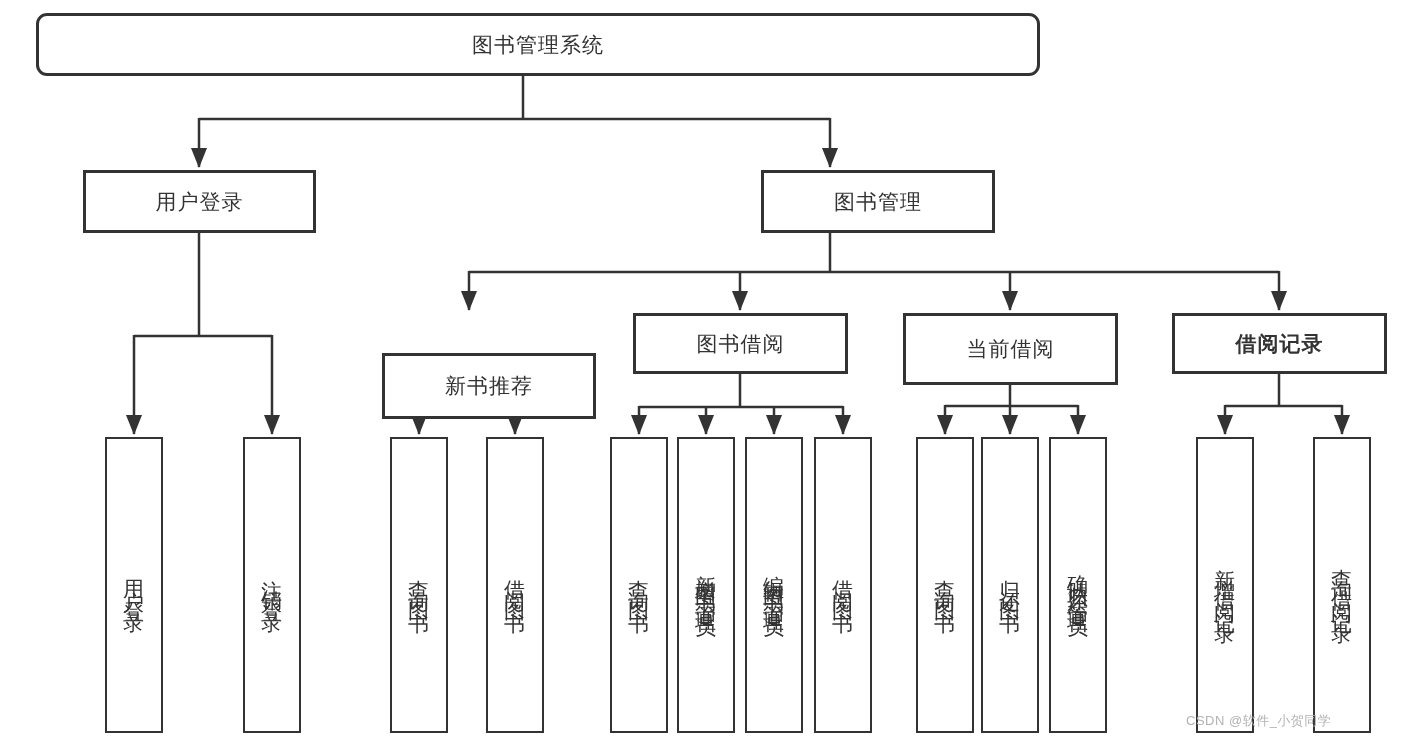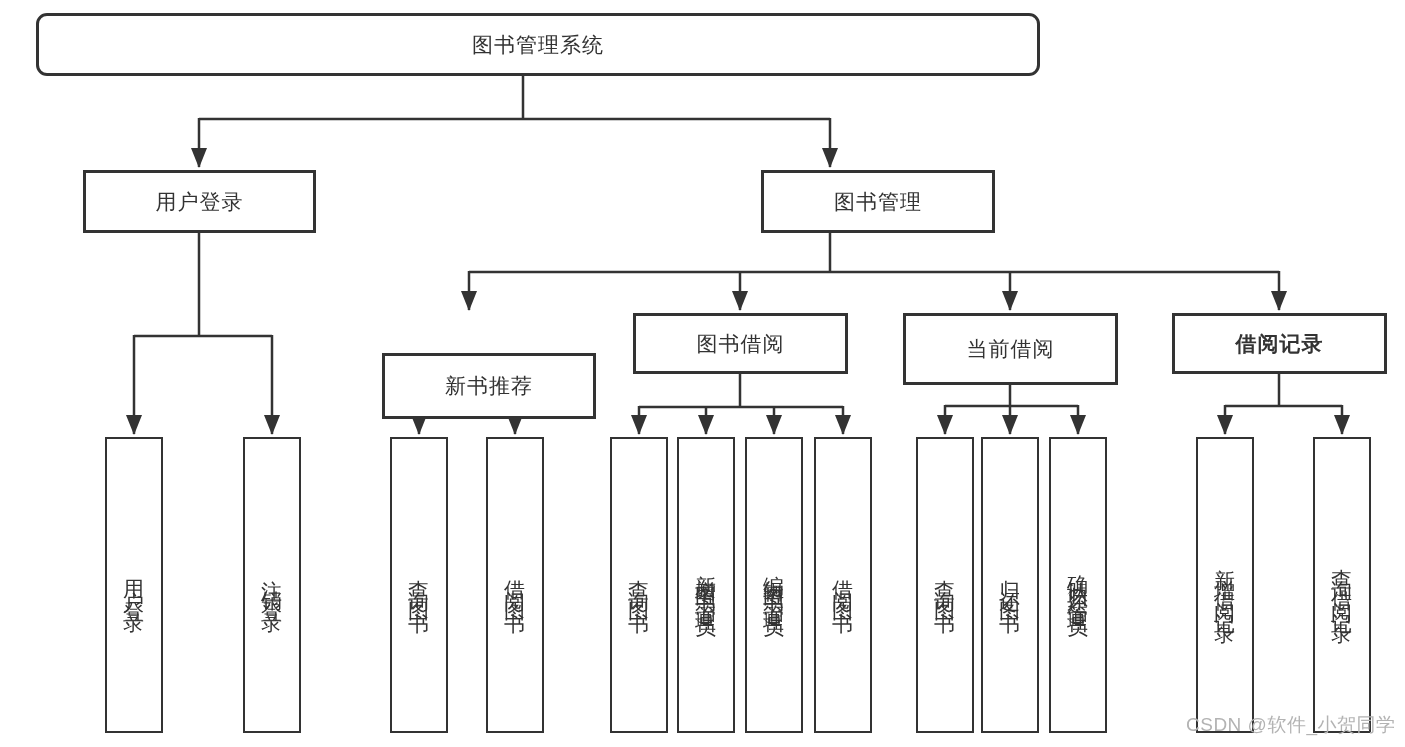--- a/index.html
+++ b/index.html
@@ -35,21 +35,21 @@
     font-size: 21px;
     letter-spacing: 11px;
     white-space: nowrap;
     line-height: 1;
   }
   .vnode.long .vtext { letter-spacing: 6px; }
   .watermark {
     position: absolute;
     left: 1186px;
     top: 712px;
-    font-size: 19px;
+    font-size: 13px;
     color: #b3b3b3;
     letter-spacing: 0.5px;
     white-space: nowrap;
   }
 </style>
 </head>
 <body>
 
 <div class="stage">
 

